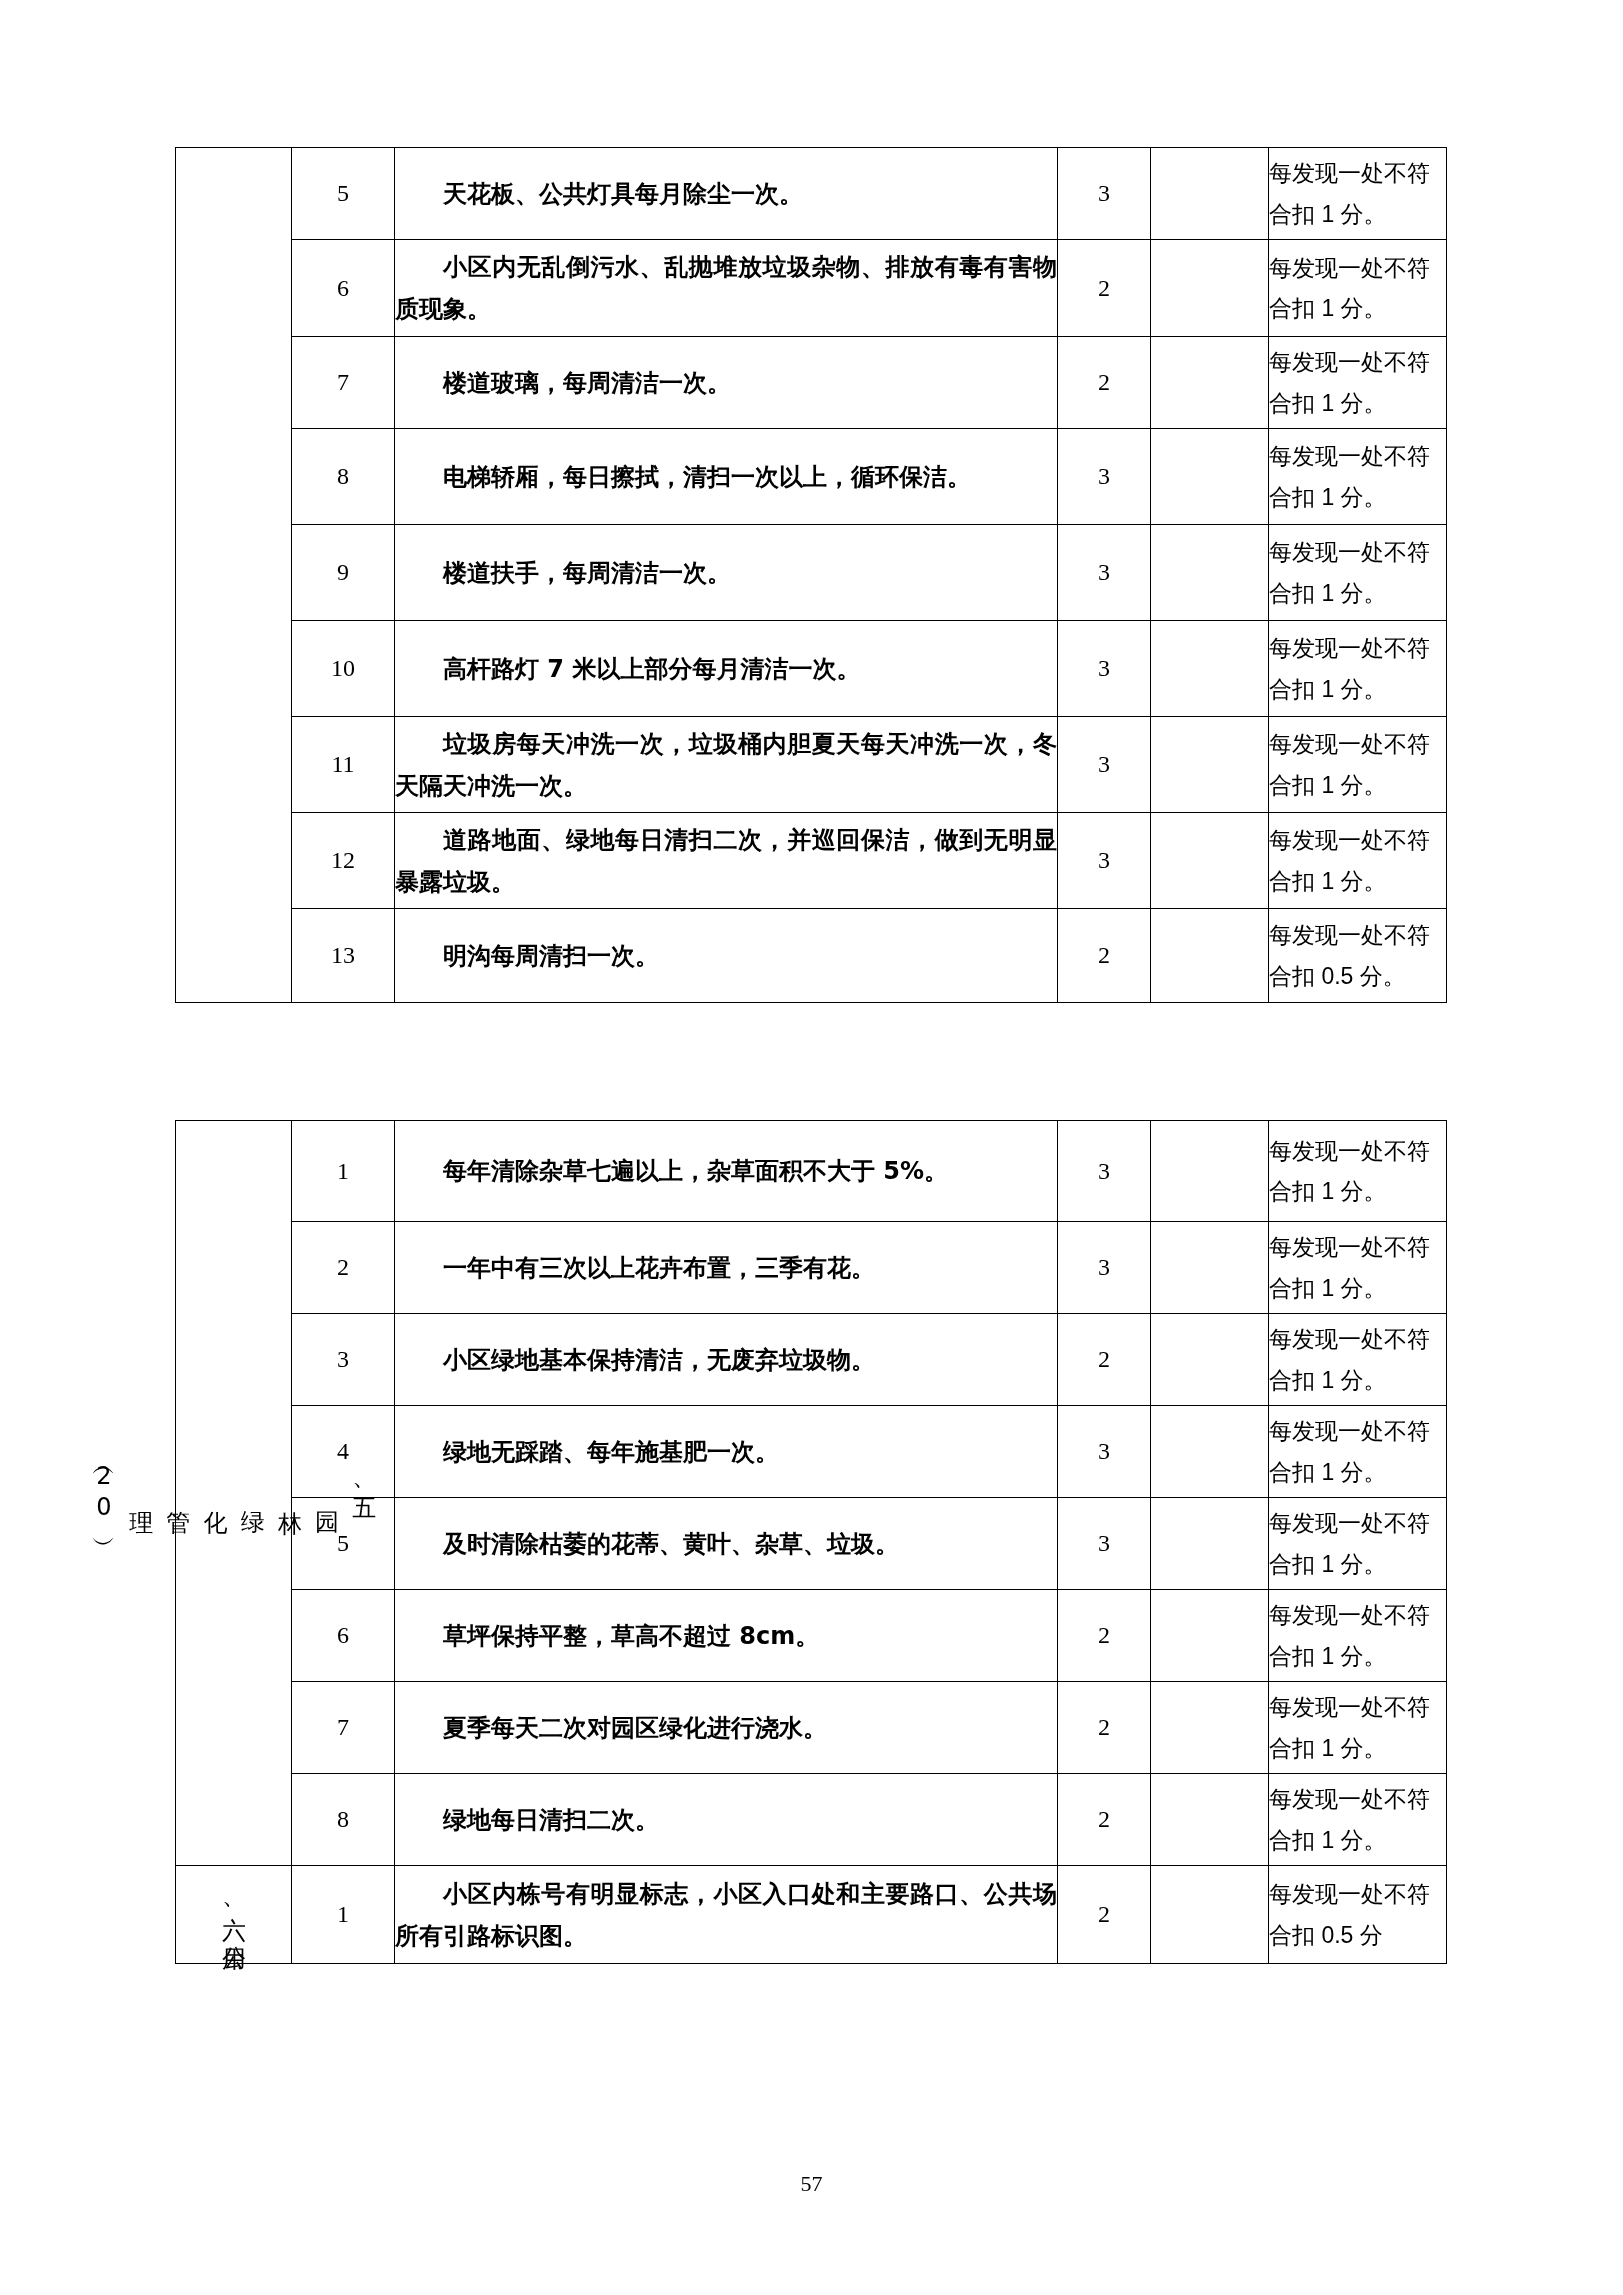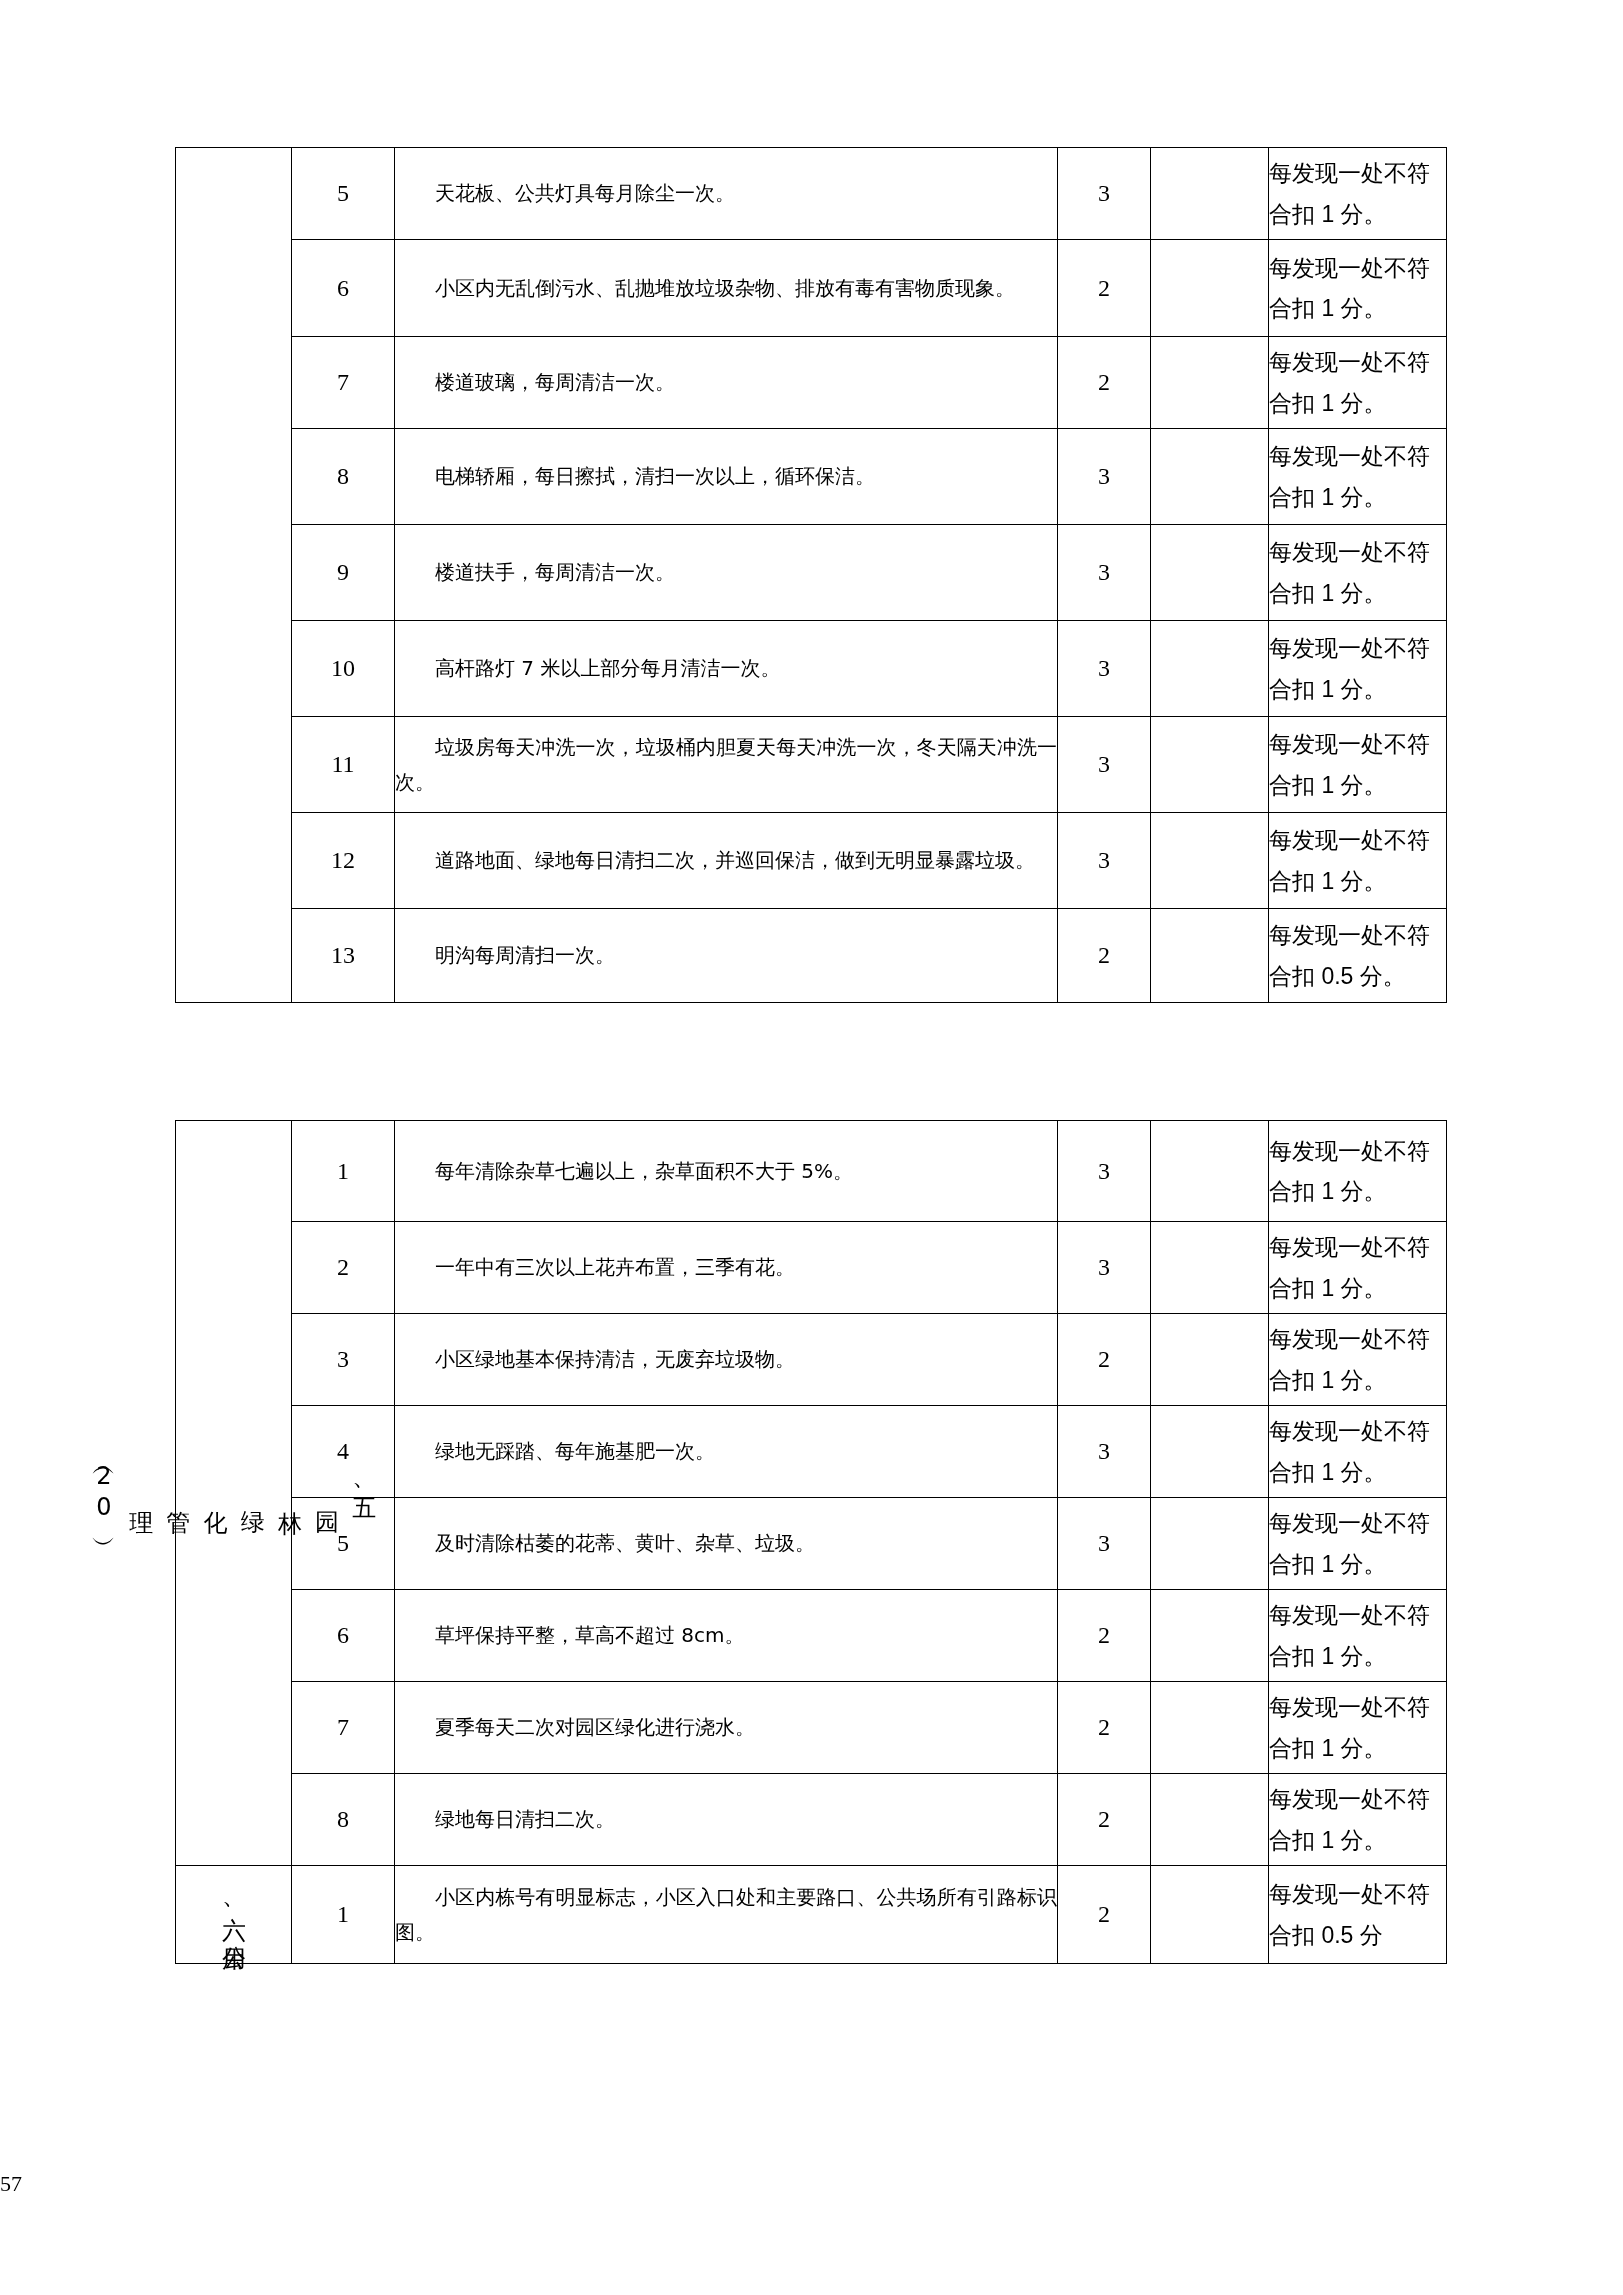--- a/index.html
+++ b/index.html
@@ -54,26 +54,27 @@
   .cell-cat {
     text-align: center;
   }
   .cell-no {
     text-align: center;
     font-size: 24px;
     font-family: "Liberation Serif", "DejaVu Serif", serif;
     line-height: 1.2;
   }
   .cell-desc {
-    font-size: 20px;
+    font-size: 24px;
     line-height: 1.75;
     padding: 10.5px 11.8px 10.5px 11.8px;
     text-align: justify;
     text-indent: 2em;
     font-family: "DejaVu Sans", "Liberation Sans", sans-serif;
+    font-weight: bold;
   }
   .cell-desc.one-line {
     text-indent: 2em;
   }
   .cell-score {
     text-align: center;
     font-size: 24px;
   }
   .cell-blank { }
   .cell-remark {
@@ -112,20 +113,21 @@
     justify-content: center;
     align-items: center;
     height: 100%;
   }
 
   .page-number {
     position: absolute;
     left: 0;
     top: 2171px;
     width: 1623px;
+    text-align: center;
     font-size: 22px;
     font-family: "Liberation Serif", "DejaVu Serif", serif;
   }
 </style>
 </head>
 <body>
 
 <div class="page">
 
   <div class="tbl-wrap" id="table-cleaning">

